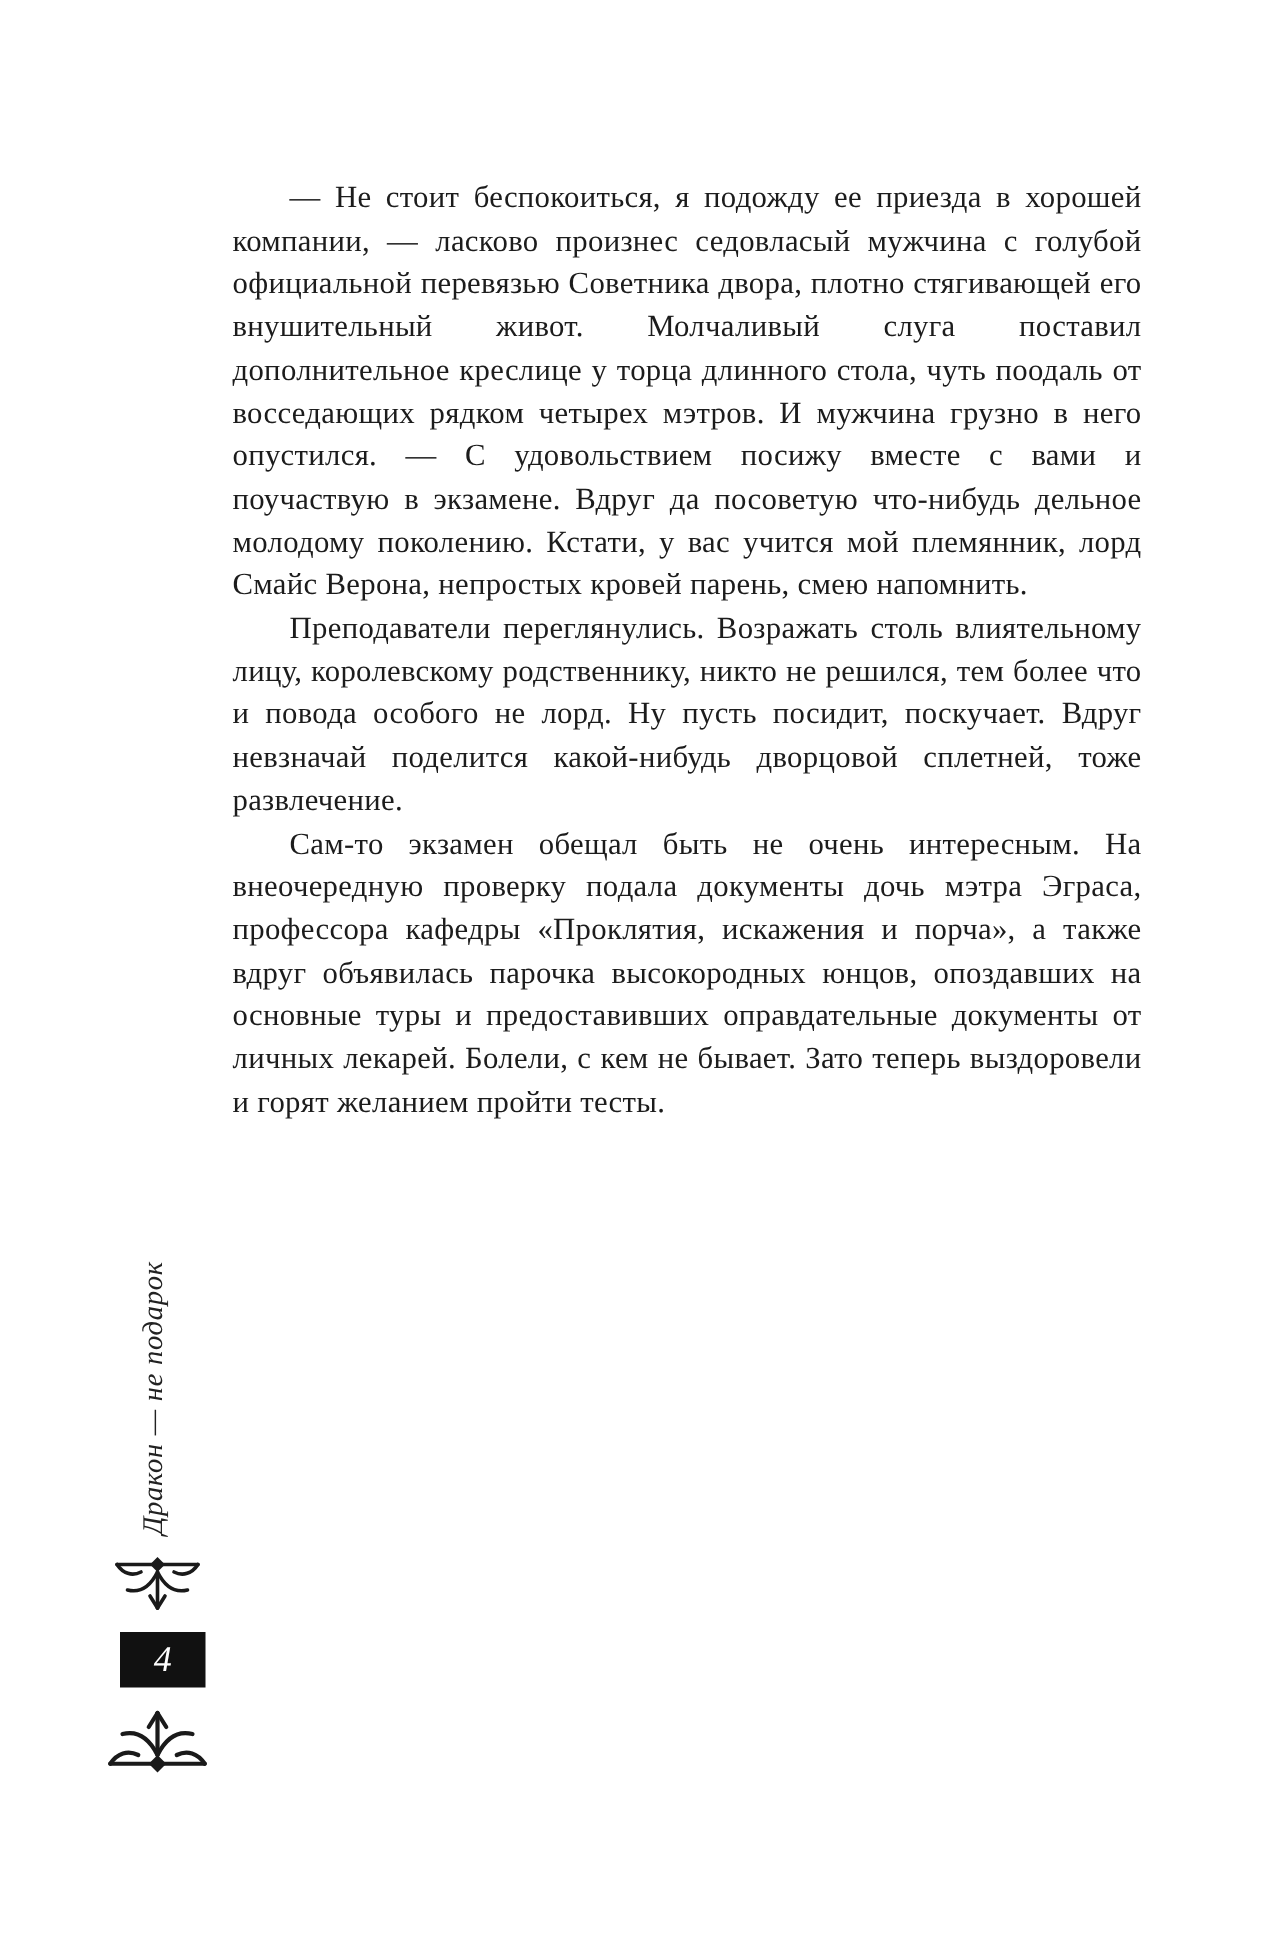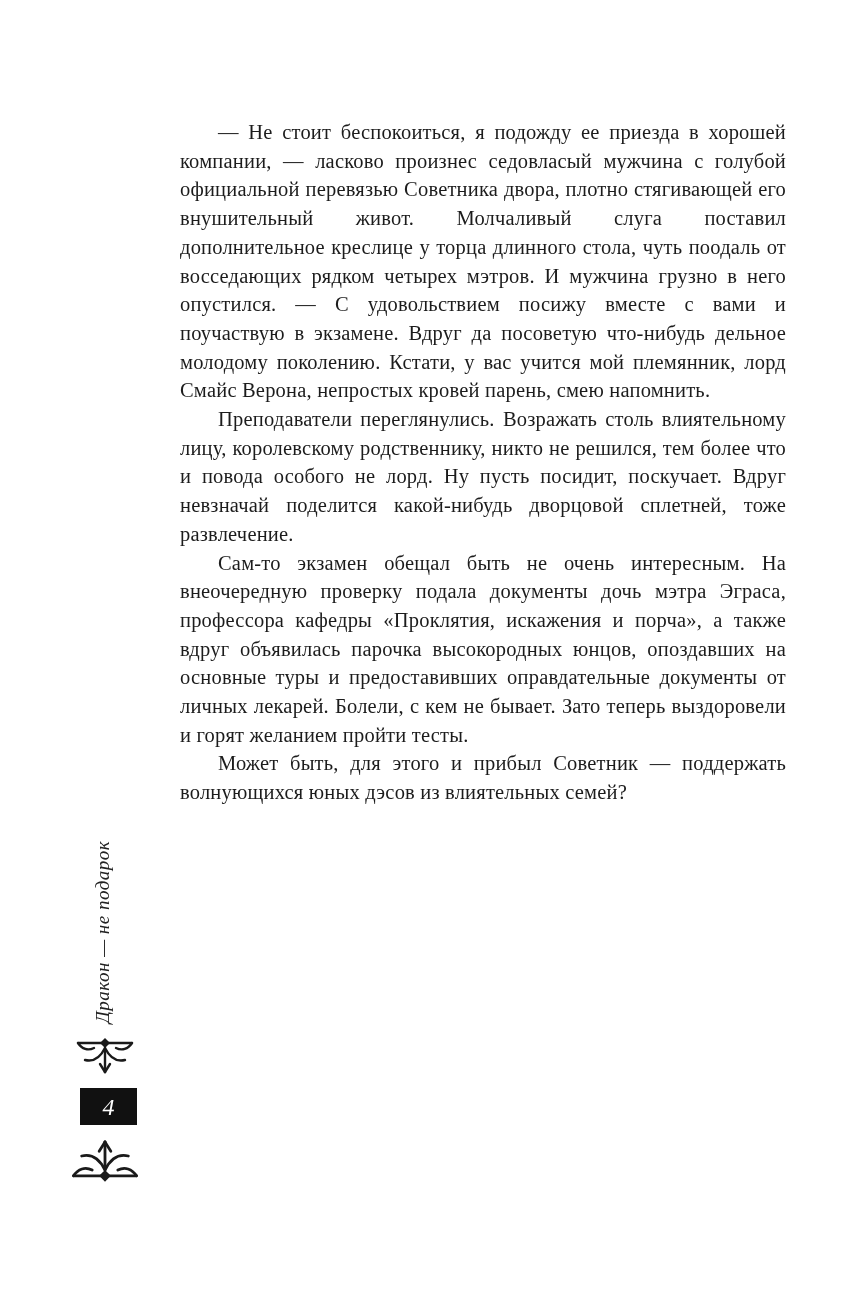--- a/index.html
+++ b/index.html
@@ -11,21 +11,21 @@
     position: relative;
     width: 856px;
     height: 1299px;
     background: #ffffff;
     overflow: hidden;
     font-family: "Liberation Serif", "DejaVu Serif", serif;
     color: #1c1c1c;
   }
   .text-column {
     position: absolute;
-    left: 180px;
+    left: 155px;
     top: 118px;
     width: 606px;
     font-size: 20.5px;
     line-height: 28.7px;
     text-align: justify;
     hyphens: auto;
     -webkit-hyphens: auto;
     letter-spacing: 0.2px;
   }
   .text-column p {
@@ -85,21 +85,20 @@
 </style>
 </head>
 <body>
 
 <div class="page">
 
   <div class="text-column">
     <p>— Не стоит беспокоиться, я подожду ее приезда в хорошей компании, — ласково произнес седовласый мужчина с голубой официальной перевязью Советника двора, плотно стягивающей его внушительный живот. Молчаливый слуга поставил дополнительное креслице у торца длинного стола, чуть поодаль от восседающих рядком четырех мэтров. И мужчина грузно в него опустился. — С удовольствием посижу вместе с вами и поучаствую в экзамене. Вдруг да посоветую что-нибудь дельное молодому поколению. Кстати, у вас учится мой племянник, лорд Смайс Верона, непростых кровей парень, смею напомнить.</p>
     <p>Преподаватели переглянулись. Возражать столь влиятельному лицу, королевскому родственнику, никто не решился, тем более что и повода особого не лорд. Ну пусть посидит, поскучает. Вдруг невзначай поделится какой-нибудь дворцовой сплетней, тоже развлечение.</p>
     <p>Сам-то экзамен обещал быть не очень интересным. На внеочередную проверку подала документы дочь мэтра Эграса, профессора кафедры «Проклятия, искажения и порча», а также вдруг объявилась парочка высокородных юнцов, опоздавших на основные туры и предоставивших оправдательные документы от личных лекарей. Болели, с кем не бывает. Зато теперь выздоровели и горят желанием пройти тесты.</p>
-    <p>Может быть, для этого и прибыл Советник — поддержать волнующихся юных дэсов из влиятельных семей?</p>
   </div>
 
   <div class="vertical-title">Дракон — не подарок</div>
 
   <svg class="ornament top" viewBox="0 0 64 48" aria-hidden="true">
     <path d="M5 7 L59 7"></path>
     <path d="M5 7 C9 13 15 15 21 12"></path>
     <path d="M59 7 C55 13 49 15 43 12"></path>
     <path class="solid" d="M32 2 L37 7 L32 12 L27 7 Z"></path>
     <path d="M32 12 C27 22 20 26 12 24"></path>

